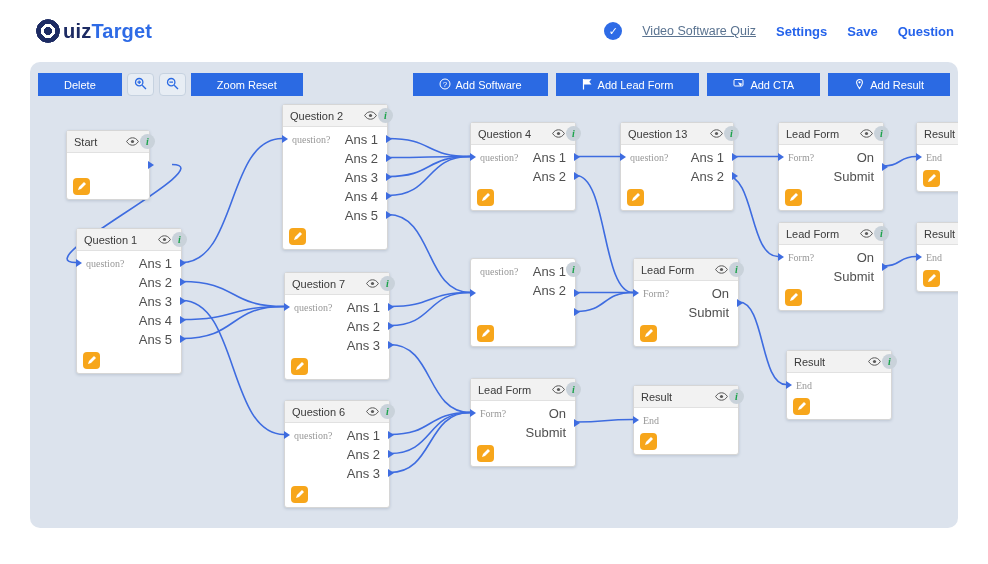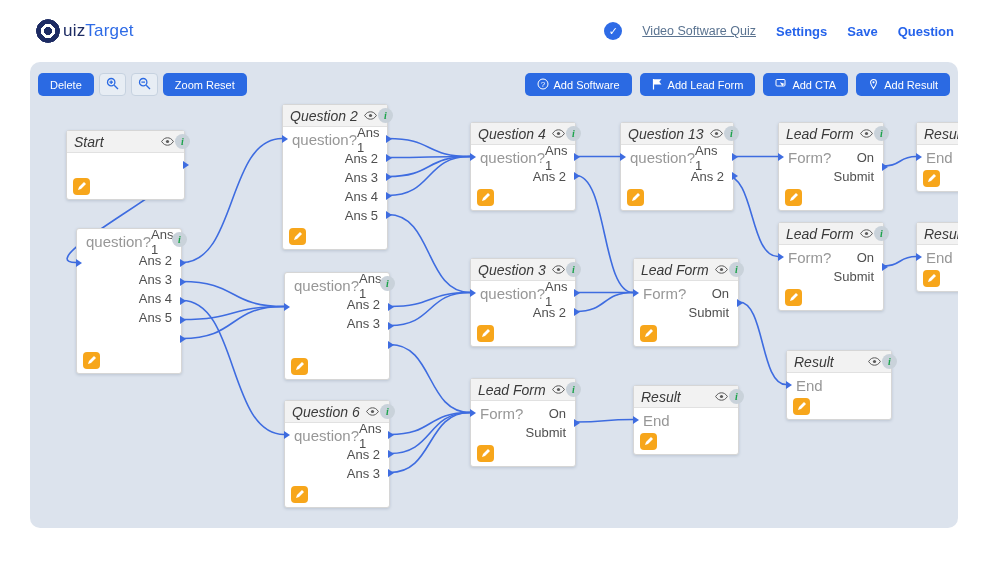--- a/index.html
+++ b/index.html
@@ -3,56 +3,56 @@
 <meta charset="utf-8">
 <style>
   * { box-sizing: border-box; margin: 0; padding: 0; }
   html,body { width: 988px; height: 564px; background:#fff; font-family:"Liberation Sans",sans-serif; overflow:hidden; }
 
   
   .header { height:62px; display:flex; align-items:center; justify-content:space-between; padding:0 34px 0 36px; background:#fff; }
   .logo { display:flex; align-items:center; gap:3px; }
   .logo-icon { width:24px; height:24px; border-radius:50%;
     background: radial-gradient(circle at 50% 50%, #1d2b63 0 4px, #ffffff 4px 7px, #1d2b63 7px 12px, transparent 12px); }
-  .logo-text { font-size:17px; font-weight:normal; color:#1d2b63; letter-spacing:.2px; }
+  .logo-text { font-size:20px; font-weight:bold; color:#1d2b63; letter-spacing:.2px; }
   .logo-accent { color:#2e6be6; }
   .header-right { display:flex; align-items:center; gap:20px; }
   .check-badge { width:18px; height:18px; border-radius:50%; background:#2e6be6; color:#fff;
     font-size:11px; display:flex; align-items:center; justify-content:center; }
   .quiz-link { color:#5a7390; font-size:12.5px; text-decoration:underline; cursor:pointer; }
   .menu-item { color:#2563eb; font-size:13px; font-weight:600; text-decoration:none; cursor:pointer; }
 
   
   .canvas { position:absolute; left:30px; top:62px; width:928px; height:466px;
     background:#dce3ed; border-radius:10px; overflow:hidden; }
   .edges { position:absolute; left:0; top:0; width:928px; height:466px; z-index:1; }
   .nodes { position:absolute; left:0; top:0; width:100%; height:100%; z-index:2; }
 
   
   .toolbar-left, .toolbar-right { position:absolute; top:11px; display:flex; gap:5px; z-index:3; }
   .toolbar-left { left:8px; }
   .toolbar-right { right:8px; gap:8px; }
-  .btn-blue { background:#2b6ae3; color:#fff; border:none; border-radius:5px; font-size:11px;
-    font-family:inherit; padding:0 12px; height:23px; display:flex; align-items:center; gap:5px; cursor:pointer; }
+  .btn-blue { background:#2b6ae3; color:#fff; border:none; border-radius:0; font-size:11px;
+    font-family:inherit; padding:0 26px; height:23px; display:flex; align-items:center; gap:5px; cursor:pointer; }
   .btn-zoom { background:#e7edf4; border:1px solid #c6d2e0; border-radius:4px; width:27px; height:23px;
     display:flex; align-items:center; justify-content:center; cursor:pointer; }
 
   
   .node { position:absolute; background:#fff; border:1px solid #d6d6d6; border-radius:3px;
     box-shadow:0 1px 3px rgba(40,60,90,.18); font-size:10.5px; }
   .node-header { height:22px; background:#f2f2f2; border-bottom:1px solid #e1e1e1;
-    display:flex; align-items:center; padding:0 22px 0 7px; color:#3a3a3a; font-size:14px;font-style:italic; }
+    display:flex; align-items:center; padding:0 22px 0 7px; color:#3a3a3a; font-size:11px; }
   .node-title { flex:1; white-space:nowrap; overflow:hidden; }
   .eye { display:flex; align-items:center; margin-right:-12px; }
   .info-badge { position:absolute; right:-6px; top:3px; width:15px; height:15px; border-radius:50%;
     background:#c9d2da; color:#1ba34a; font-weight:bold; font-style:italic; font-size:10px;
     font-family:"Liberation Serif",serif; display:flex; align-items:center; justify-content:center; z-index:2; }
   .node-body { padding-top:3px; }
   .row { height:19px; display:flex; align-items:center; padding:0 9px; position:relative; }
-  .q-label { color:#979797; font-size:15px; }
+  .q-label { color:#979797; font-size:10px;font-family:Liberation Serif, serif; }
   .ans { margin-left:auto; color:#4f4f4f; font-size:13px; }
   .h-out { position:absolute; right:-5px; width:0; height:0;
     border-top:4px solid transparent; border-bottom:4px solid transparent; border-left:6px solid #3e6ce0; }
   .h-in { position:absolute; left:-1px; width:0; height:0;
     border-top:4px solid transparent; border-bottom:4px solid transparent; border-left:6px solid #3e6ce0; }
   .edit-btn { position:absolute; left:6px; bottom:4px; width:17px; height:17px; background:#f7a61b;
     border-radius:4px; display:flex; align-items:center; justify-content:center; cursor:pointer; }
 </style>
 </head>
 <body>
@@ -95,39 +95,48 @@
       <path d="M546,230.5 C577.35,230.5 571.65,230.5 603,230.5" fill="none" stroke="#3e6ce0" stroke-width="1.6"></path>
       <path d="M546,249.5 C577.35,249.5 571.65,230.5 603,230.5" fill="none" stroke="#3e6ce0" stroke-width="1.6"></path>
       <path d="M696,94.5 C724.6,94.5 719.4,94.5 748,94.5" fill="none" stroke="#3e6ce0" stroke-width="1.6"></path>
       <path d="M696,113.5 C724.6,113.5 719.4,194.5 748,194.5" fill="none" stroke="#3e6ce0" stroke-width="1.6"></path>
       <path d="M709,240 C734.85,240 730.15,322.5 756,322.5" fill="none" stroke="#3e6ce0" stroke-width="1.6"></path>
       <path d="M546,360 C577.35,360 571.65,357.5 603,357.5" fill="none" stroke="#3e6ce0" stroke-width="1.6"></path>
       <path d="M854,104 C871.6,104 868.4,94.5 886,94.5" fill="none" stroke="#3e6ce0" stroke-width="1.6"></path>
       <path d="M854,204 C871.6,204 868.4,194.5 886,194.5" fill="none" stroke="#3e6ce0" stroke-width="1.6"></path>
     </svg>
   <div class="nodes">
-      <div class="node" style="left:36px;top:68px;width:119px;height:70px">
+      <div class="node" style="left:36px;top:68px;width:84px;height:70px">
     <div class="node-header">
       <span class="node-title">Start</span>
       <span class="eye">
             <svg width="13" height="9" viewBox="0 0 13 9">
               <path d="M.6 4.5C2.6 1.5 4.5.8 6.5.8s3.9.7 5.9 3.7c-2 3-3.9 3.7-5.9 3.7S2.6 7.5.6 4.5z" fill="none" stroke="#5a5a5a" stroke-width="1"></path>
               <circle cx="6.5" cy="4.5" r="1.6" fill="#5a5a5a"></circle>
             </svg>
           </span>
     </div>
     <div class="info-badge">i</div>
     <div class="h-out" style="top:30px"></div>
     <div class="edit-btn">
           <span><svg width="10" height="10" viewBox="0 0 10 10">
               <path d="M1 9l1-3 5-5 2 2-5 5-3 1z" fill="#fff"></path>
             </svg></span>
         </div>
   </div>
       <div class="node" style="left:46px;top:166px;width:106px;height:146px">
+    <div class="node-header">
+      <span class="node-title">Question 1</span>
+      <span class="eye">
+            <svg width="13" height="9" viewBox="0 0 13 9">
+              <path d="M.6 4.5C2.6 1.5 4.5.8 6.5.8s3.9.7 5.9 3.7c-2 3-3.9 3.7-5.9 3.7S2.6 7.5.6 4.5z" fill="none" stroke="#5a5a5a" stroke-width="1"></path>
+              <circle cx="6.5" cy="4.5" r="1.6" fill="#5a5a5a"></circle>
+            </svg>
+          </span>
+    </div>
     <div class="info-badge">i</div>
     <div class="node-body">
           <div class="row">
             <span class="q-label">question?</span>
             <span class="ans">Ans 1</span>
           </div>
           <div class="row">
             <span class="ans">Ans 2</span>
           </div>
           <div class="row">
@@ -187,20 +196,29 @@
         <div class="h-out" style="top:68px"></div>
         <div class="h-out" style="top:87px"></div>
         <div class="h-out" style="top:106px"></div>
     <div class="edit-btn">
           <span><svg width="10" height="10" viewBox="0 0 10 10">
               <path d="M1 9l1-3 5-5 2 2-5 5-3 1z" fill="#fff"></path>
             </svg></span>
         </div>
   </div>
       <div class="node" style="left:254px;top:210px;width:106px;height:108px">
+    <div class="node-header">
+      <span class="node-title">Question 7</span>
+      <span class="eye">
+            <svg width="13" height="9" viewBox="0 0 13 9">
+              <path d="M.6 4.5C2.6 1.5 4.5.8 6.5.8s3.9.7 5.9 3.7c-2 3-3.9 3.7-5.9 3.7S2.6 7.5.6 4.5z" fill="none" stroke="#5a5a5a" stroke-width="1"></path>
+              <circle cx="6.5" cy="4.5" r="1.6" fill="#5a5a5a"></circle>
+            </svg>
+          </span>
+    </div>
     <div class="info-badge">i</div>
     <div class="node-body">
           <div class="row">
             <span class="q-label">question?</span>
             <span class="ans">Ans 1</span>
           </div>
           <div class="row">
             <span class="ans">Ans 2</span>
           </div>
           <div class="row">
@@ -273,29 +291,20 @@
     <div class="h-in" style="top:30px"></div>
         <div class="h-out" style="top:30px"></div>
         <div class="h-out" style="top:49px"></div>
     <div class="edit-btn">
           <span><svg width="10" height="10" viewBox="0 0 10 10">
               <path d="M1 9l1-3 5-5 2 2-5 5-3 1z" fill="#fff"></path>
             </svg></span>
         </div>
   </div>
       <div class="node" style="left:440px;top:196px;width:106px;height:89px">
-    <div class="node-header">
-      <span class="node-title">Question 3</span>
-      <span class="eye">
-            <svg width="13" height="9" viewBox="0 0 13 9">
-              <path d="M.6 4.5C2.6 1.5 4.5.8 6.5.8s3.9.7 5.9 3.7c-2 3-3.9 3.7-5.9 3.7S2.6 7.5.6 4.5z" fill="none" stroke="#5a5a5a" stroke-width="1"></path>
-              <circle cx="6.5" cy="4.5" r="1.6" fill="#5a5a5a"></circle>
-            </svg>
-          </span>
-    </div>
     <div class="info-badge">i</div>
     <div class="node-body">
           <div class="row">
             <span class="q-label">question?</span>
             <span class="ans">Ans 1</span>
           </div>
           <div class="row">
             <span class="ans">Ans 2</span>
           </div>
         </div>

